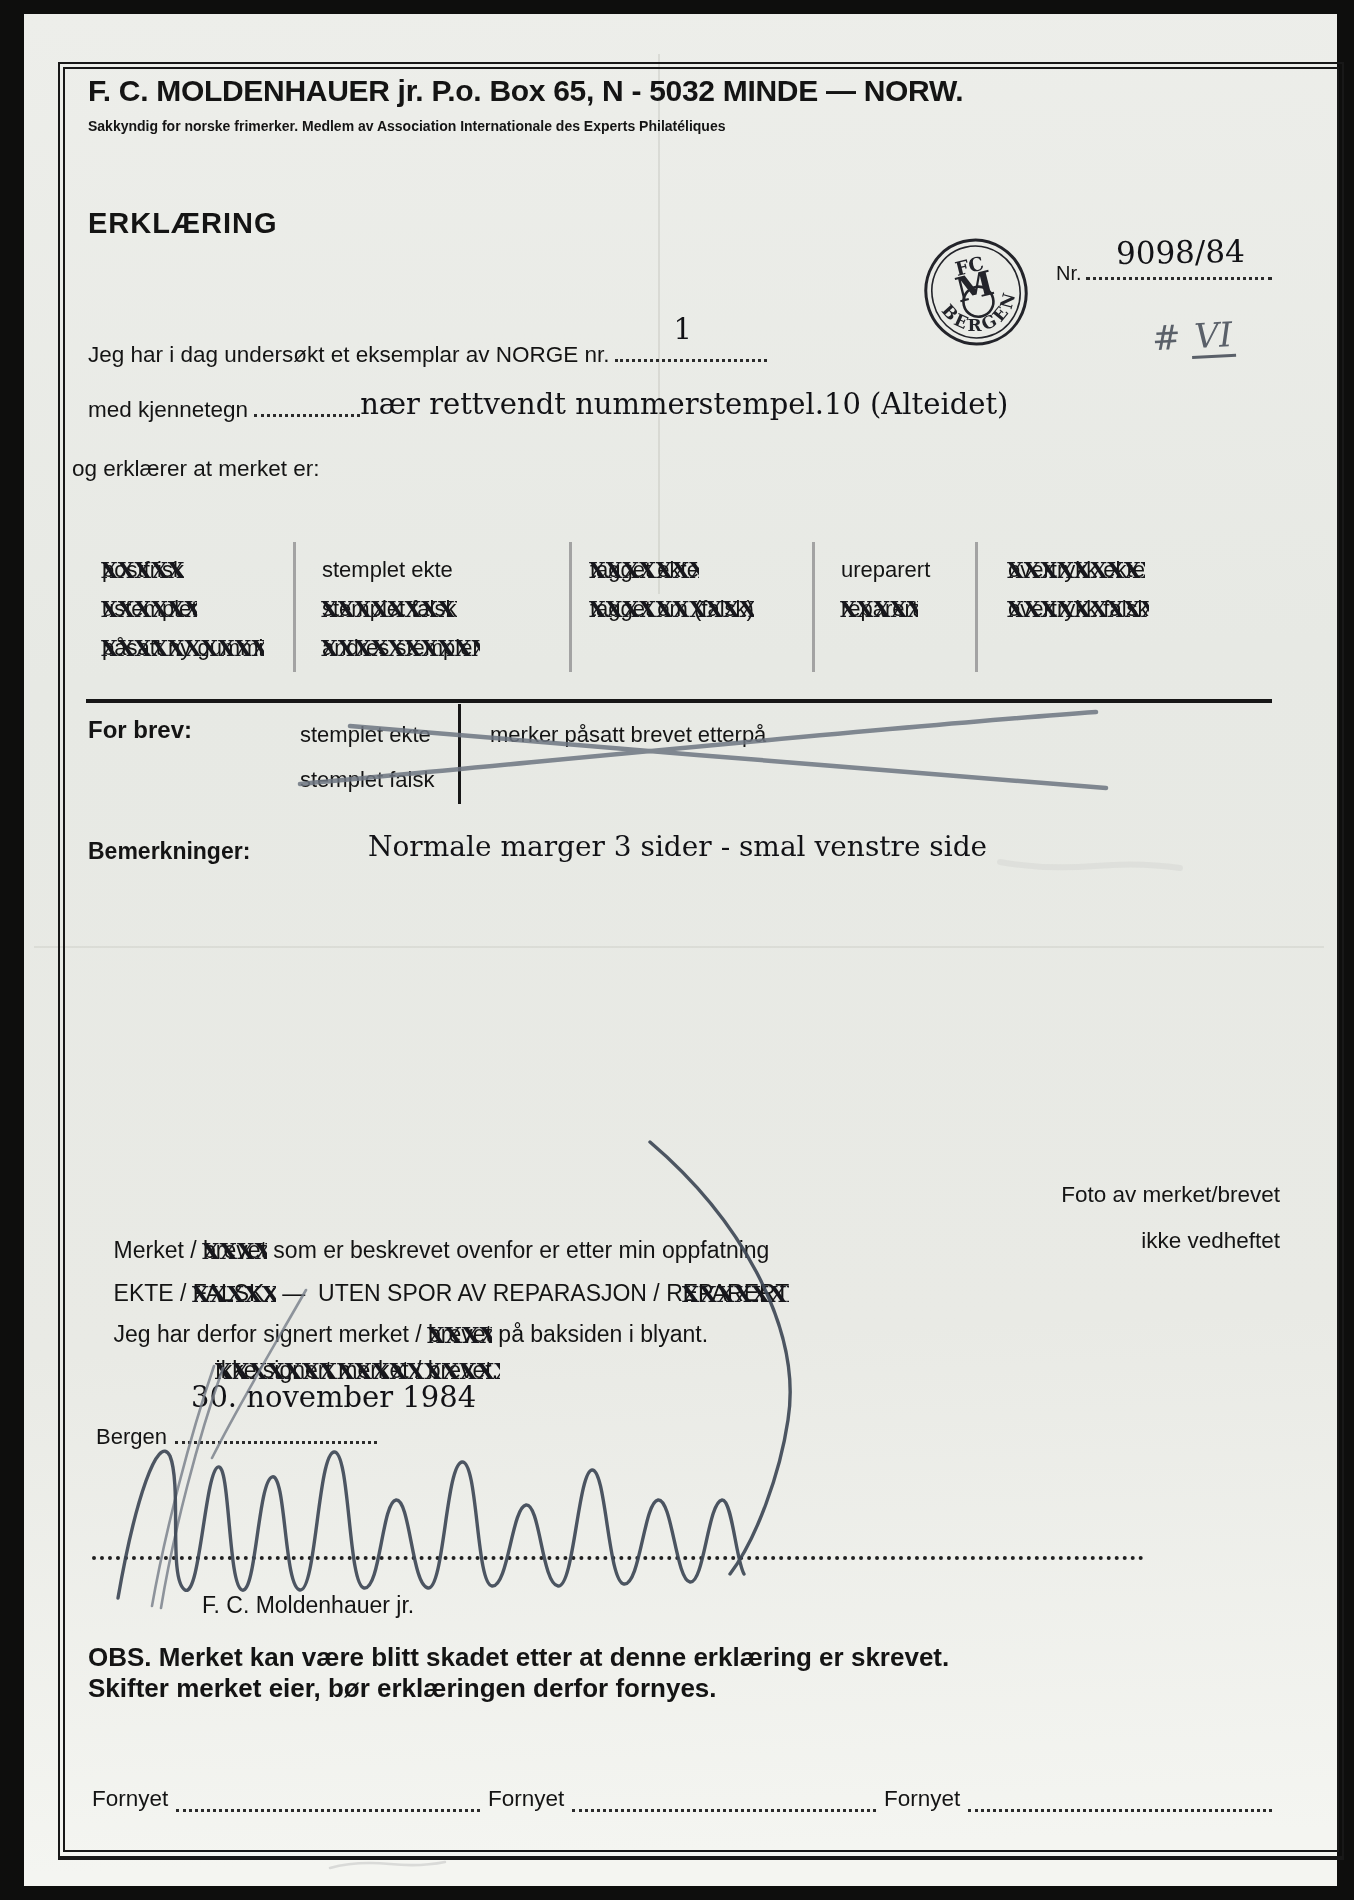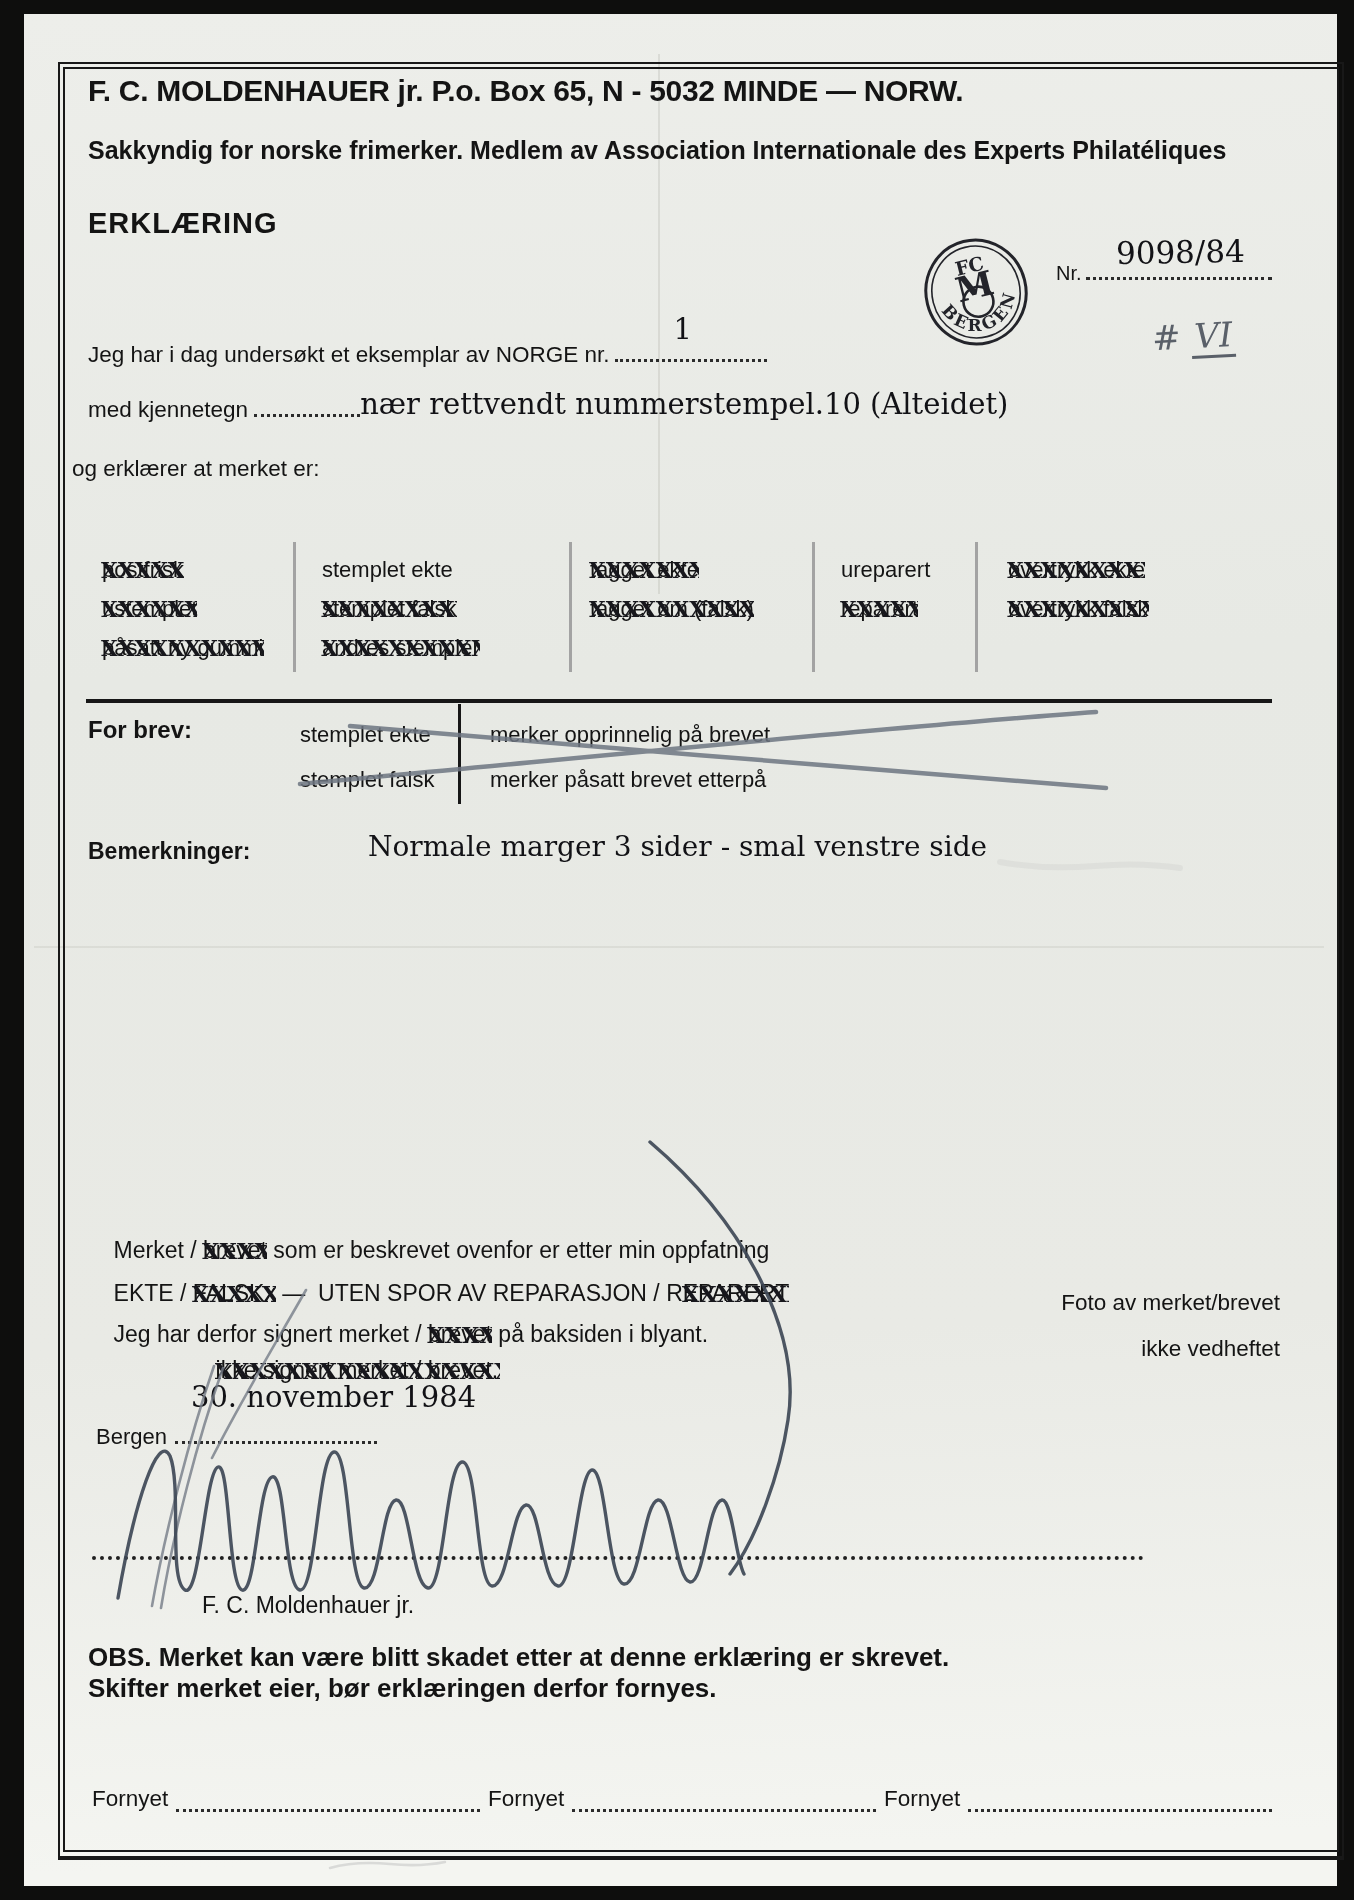--- a/index.html
+++ b/index.html
@@ -35,21 +35,21 @@
 <div class="page">
   <div class="paper">
     <div class="crease-v" style="left:634px;top:40px;height:540px;"></div>
     <div class="crease-h" style="left:10px;top:932px;width:1290px;"></div>
     <div class="frame-outer">
       <div class="frame-inner"></div>
     </div>
   </div>
 
   <div class="abs b sans" style="left:88px;top:74px;font-size:30px;letter-spacing:-0.3px;">F. C. MOLDENHAUER jr. P.o. Box 65, N - 5032 MINDE — NORW.</div>
-  <div class="abs b sans" style="left:88px;top:136px;font-size:25px;">Sakkyndig for norske frimerker. Medlem av Association Internationale des Experts Philatéliques</div>
+  <div class="abs b sans" style="left:88px;top:118px;font-size:14px;">Sakkyndig for norske frimerker. Medlem av Association Internationale des Experts Philatéliques</div>
 
   <div class="abs b sans" style="left:88px;top:207px;font-size:29px;letter-spacing:1px;">ERKLÆRING</div>
 
   <svg class="abs" style="left:920px;top:234px;" width="112" height="116" viewBox="0 0 112 116">
     <g transform="rotate(-14 56 58)" stroke="#23242a" fill="none">
       <ellipse cx="56" cy="58" rx="50" ry="52" stroke-width="3"></ellipse>
       <ellipse cx="56" cy="58" rx="44" ry="46" stroke-width="1.6"></ellipse>
       <circle cx="56" cy="68" r="15" stroke-width="2.6"></circle>
       <text x="56" y="38" text-anchor="middle" font-family="DejaVu Serif, serif" font-size="19" font-weight="bold" fill="#23242a" stroke="none">FC</text>
       <text x="56" y="64" text-anchor="middle" font-family="DejaVu Serif, serif" font-size="34" font-weight="bold" fill="#23242a" stroke="none">M</text>
@@ -110,41 +110,40 @@
 
   <div class="abs" style="left:86px;top:699px;width:1186px;height:4px;background:#171717;"></div>
 
   <div class="abs b sans" style="left:88px;top:716px;font-size:24px;">For brev:</div>
   <div class="abs sans" style="left:300px;top:712px;font-size:22px;line-height:45px;">
     <div>stemplet ekte</div>
     <div>stemplet falsk</div>
   </div>
   <div class="abs" style="left:458px;top:704px;width:3px;height:100px;background:#171717;"></div>
   <div class="abs sans" style="left:490px;top:712px;font-size:22px;line-height:45px;">
-    <div>merker opprinnelig på brevet</div>
     <div>merker påsatt brevet etterpå</div>
   </div>
 
   <div class="abs b sans" style="left:88px;top:838px;font-size:23px;">Bemerkninger:</div>
   <div class="abs typed" style="left:368px;top:830px;font-size:28px;">Normale marger 3 sider - smal venstre side</div>
 
   <div class="abs sans statement-line" style="left:88px;top:1210px;">
     <span>Merket / </span><span class="xstruck">brevet</span><span> som er beskrevet ovenfor er etter min oppfatning</span>
   </div>
   <div class="abs sans statement-line" style="left:88px;top:1253px;">
     <span>EKTE / </span><span class="xstruck">FALSKx</span><span> —  UTEN SPOR AV REPARASJON / R</span><span class="xstruck">EPARERT</span>
   </div>
   <div class="abs sans statement-line" style="left:88px;top:1294px;">
     <span>Jeg har derfor signert merket / </span><span class="xstruck">brevet</span><span> på baksiden i blyant.</span>
   </div>
   <div class="abs sans statement-line" style="left:190px;top:1330px;">
     <span class="xstruck">ikke signert merket / brevet.</span>
   </div>
 
-  <div class="abs sans photo-block" style="left:995px;top:1280px;width:285px;">
+  <div class="abs sans photo-block" style="left:995px;top:1172px;width:285px;">
     <div>Foto av merket/brevet</div>
     <div>ikke vedheftet</div>
   </div>
 
   <div class="abs sans" style="left:96px;top:1420px;font-size:22px;">
     <span>Bergen</span><span class="leader" style="width:202px;margin-left:8px;">
       <span class="typed abs" style="left:16px;top:-40px;font-size:29px;white-space:nowrap;">30. november 1984</span>
     </span>
   </div>
 

